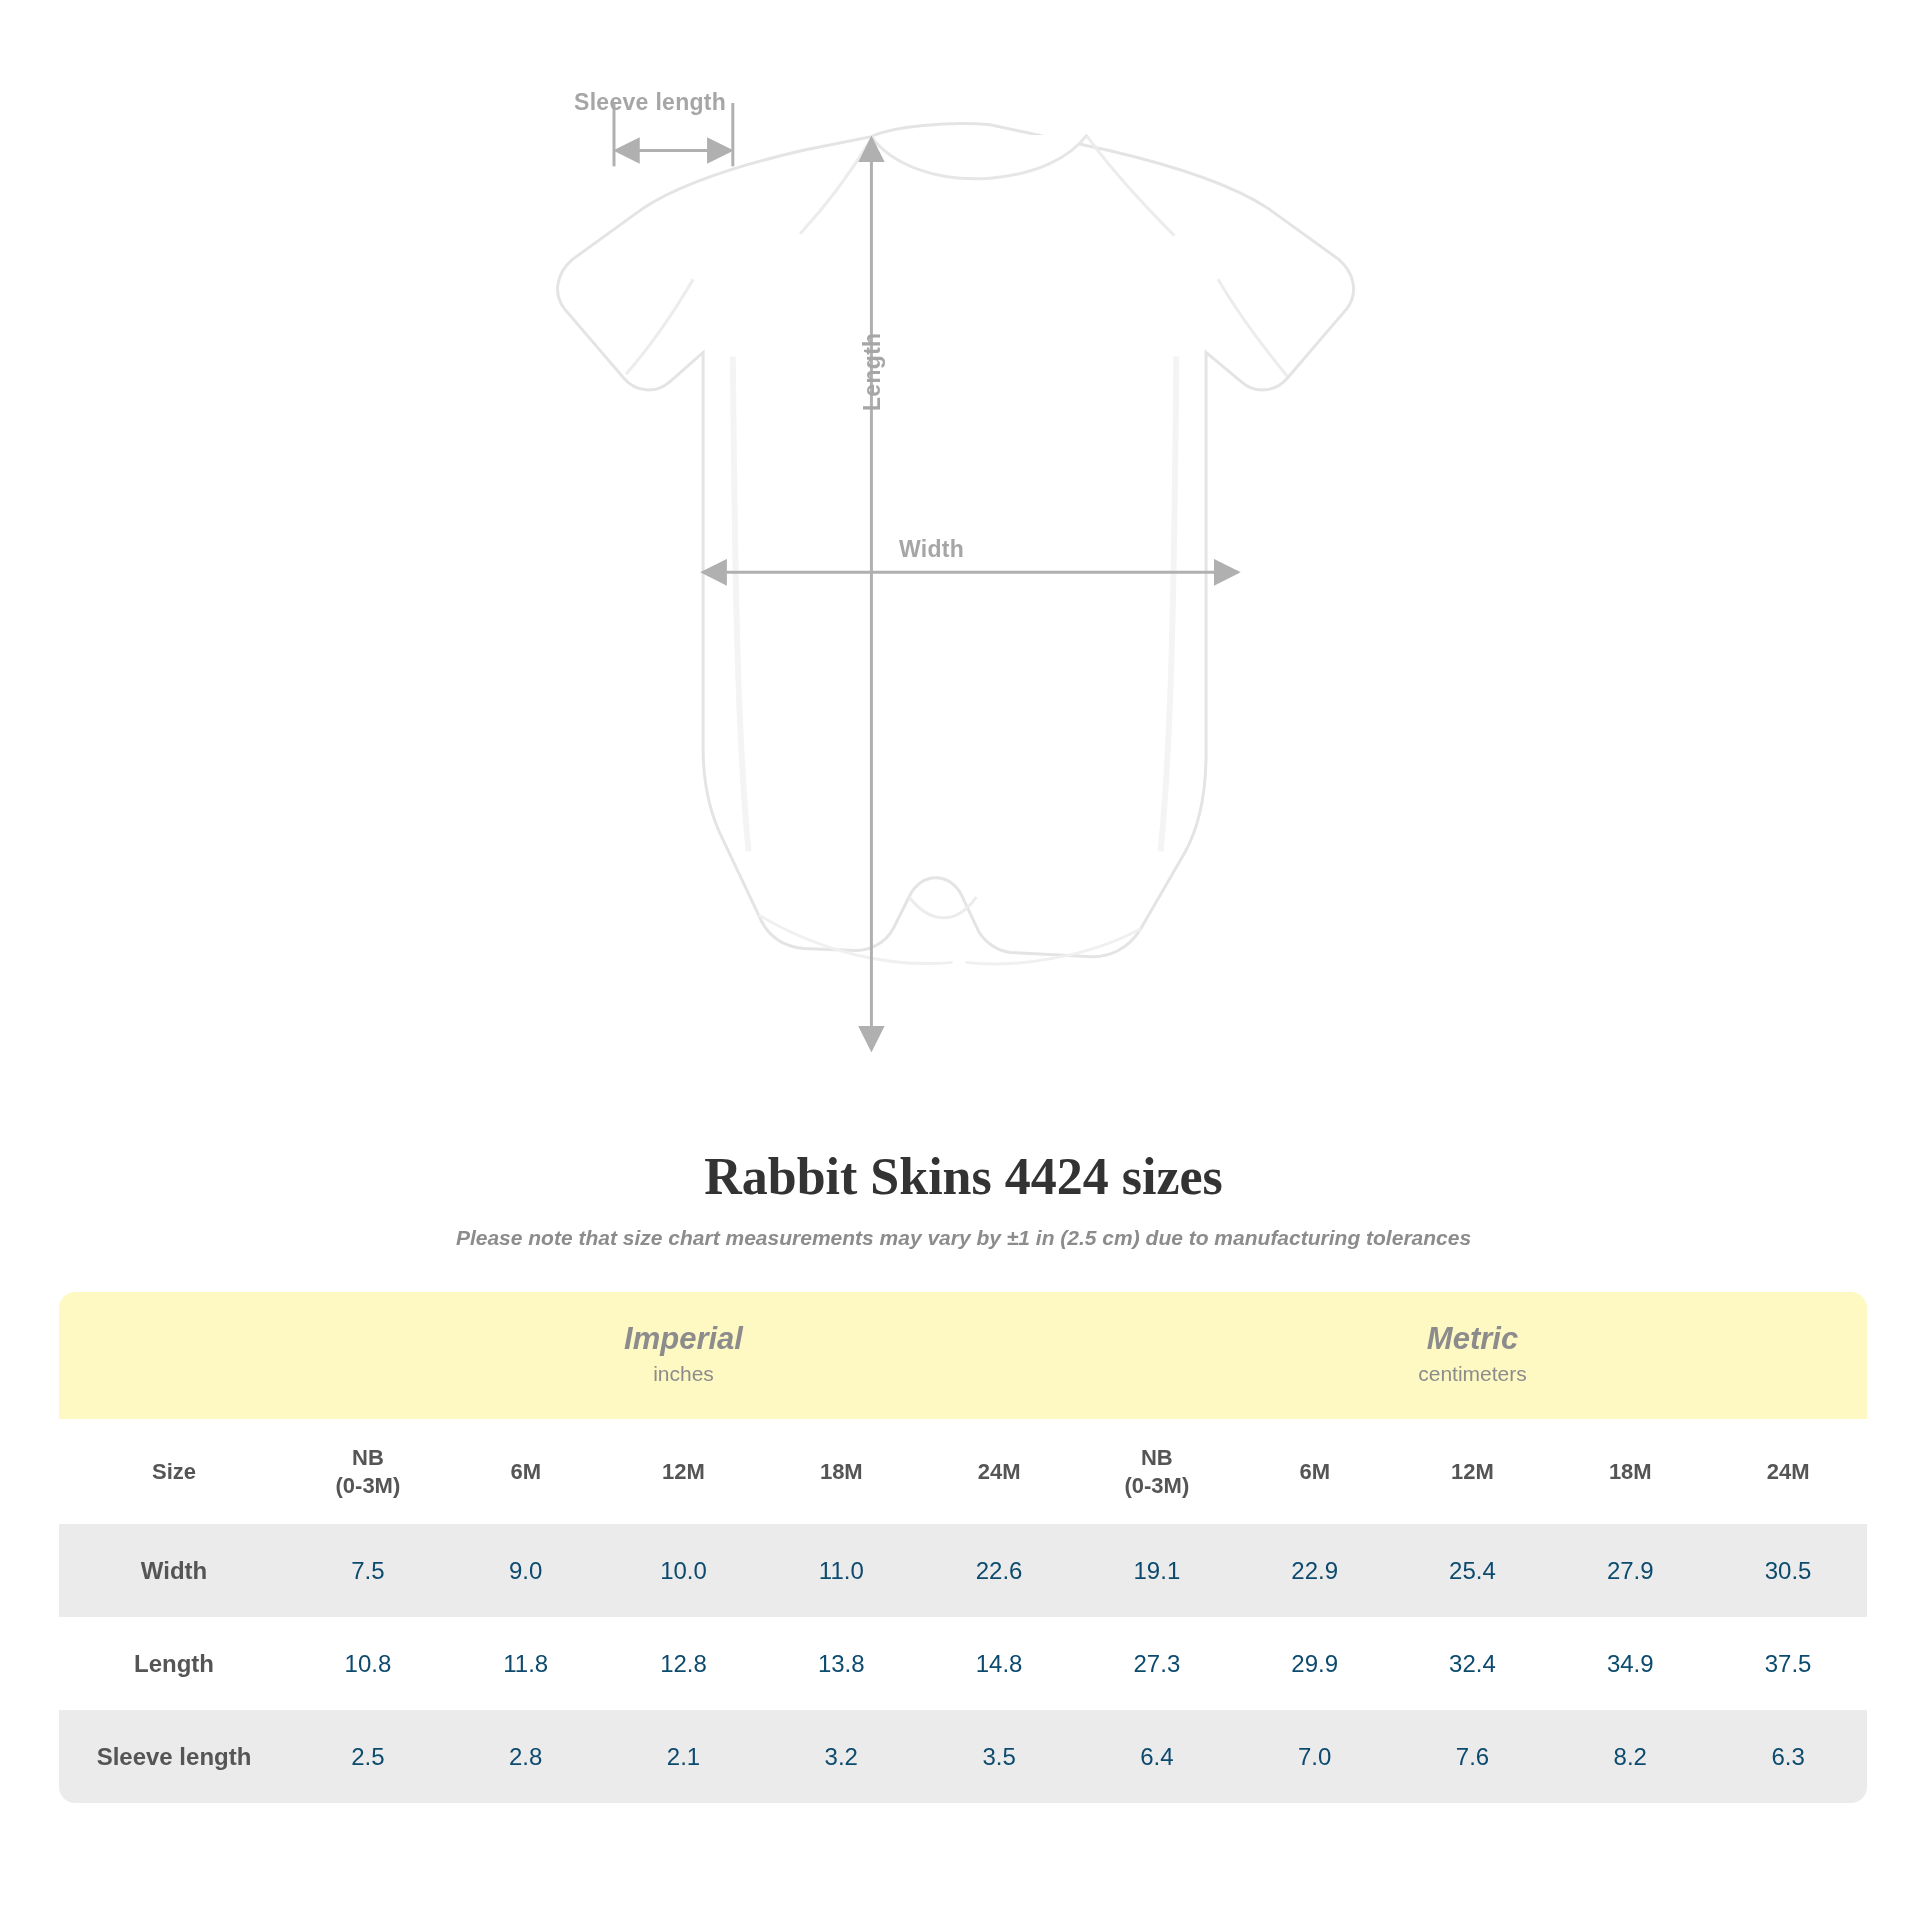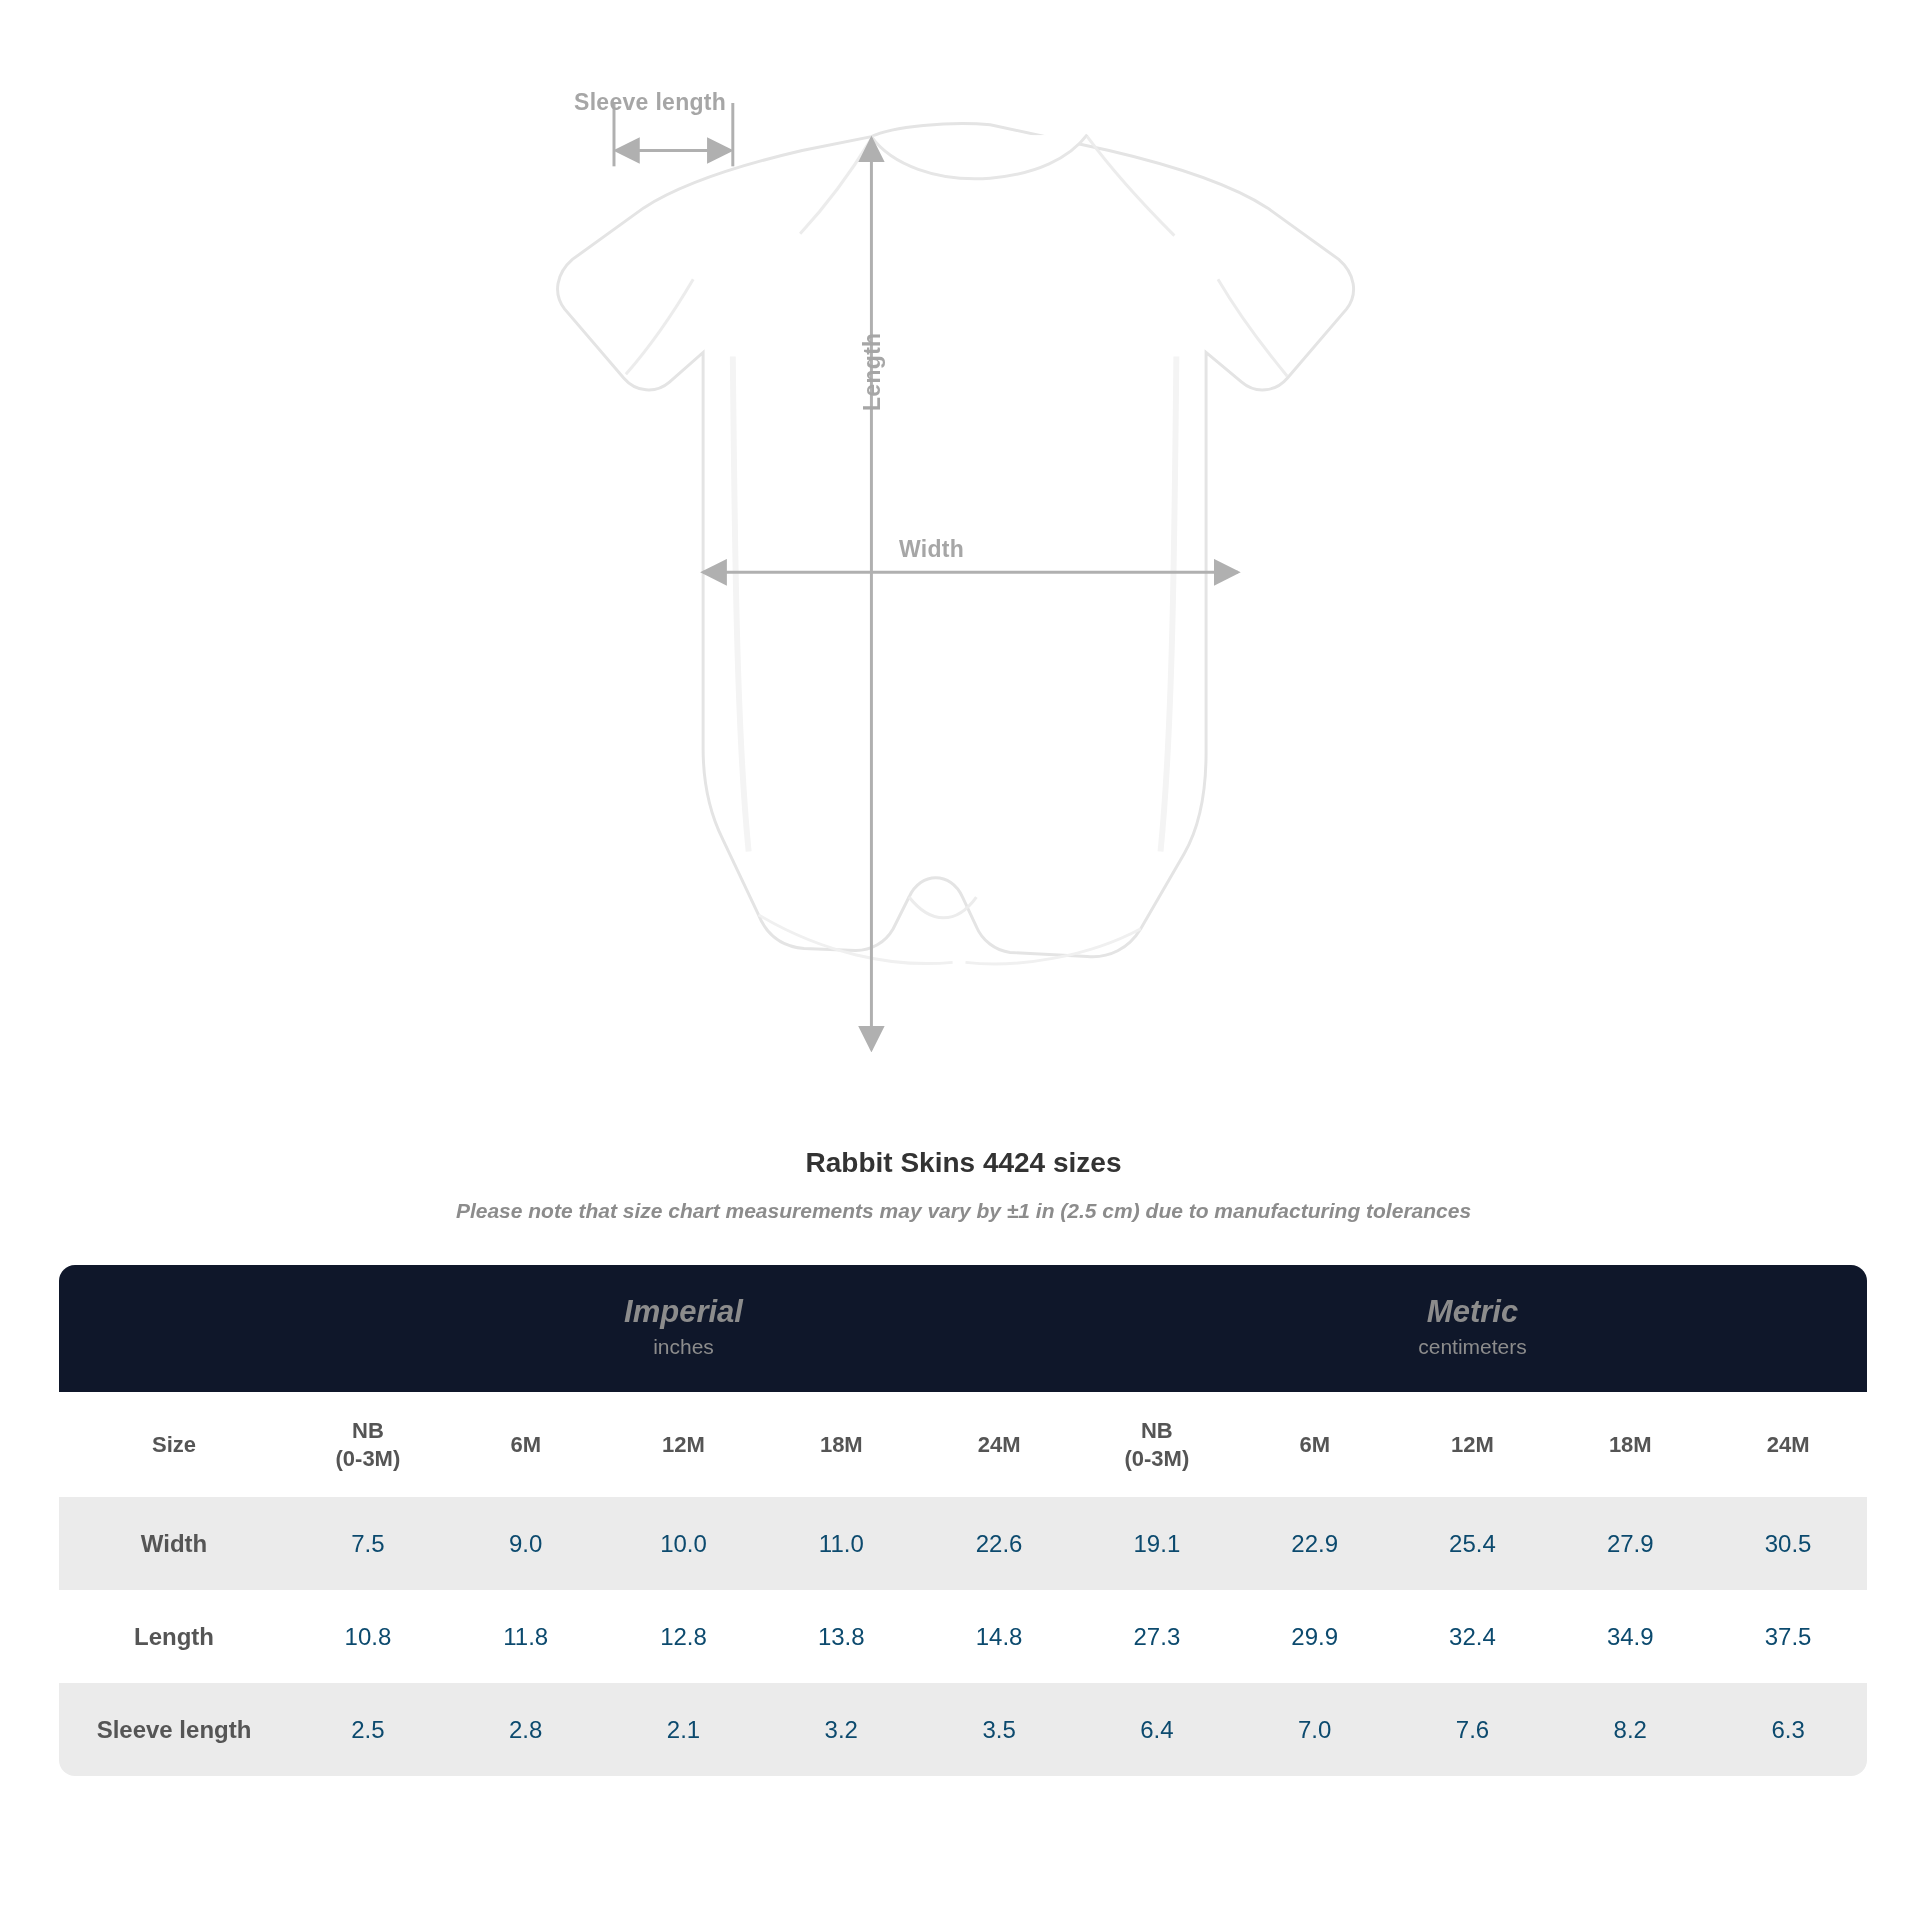--- a/index.html
+++ b/index.html
@@ -50,24 +50,25 @@
     transform: rotate(-90deg);
     transform-origin: left top;
   }
 
   
   .title-block {
     text-align: center;
     margin-top: 48px;
   }
   .chart-title {
-    font-size: 28px;
+    font-size: 52px;
     font-weight: bold;
     color: #333333;
     margin: 0 0 20px 0;
+    font-family: Liberation Serif, serif;
   }
   .chart-note {
     font-size: 21px;
     font-style: italic;
     color: #8c8c8c;
     margin: 0;
     font-weight: bold;
   }
 
   
@@ -80,21 +81,21 @@
     table-layout: fixed;
   }
   table.size-table td, table.size-table th {
     border: none;
     text-align: center;
     vertical-align: middle;
   }
 
   
   .unit-row td {
-    background: #0f172a;
+    background: #fef9c3;
     height: 127px;
     padding: 0;
   }
   .unit-row td:first-child {
     border-top-left-radius: 16px;
   }
   .unit-row td:last-child {
     border-top-right-radius: 16px;
   }
   .unit-name {

